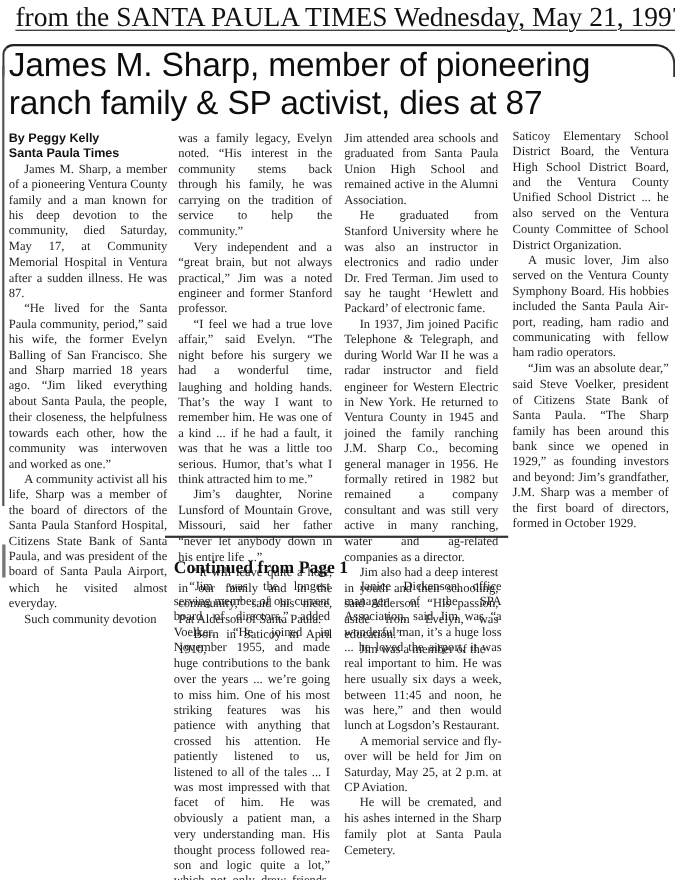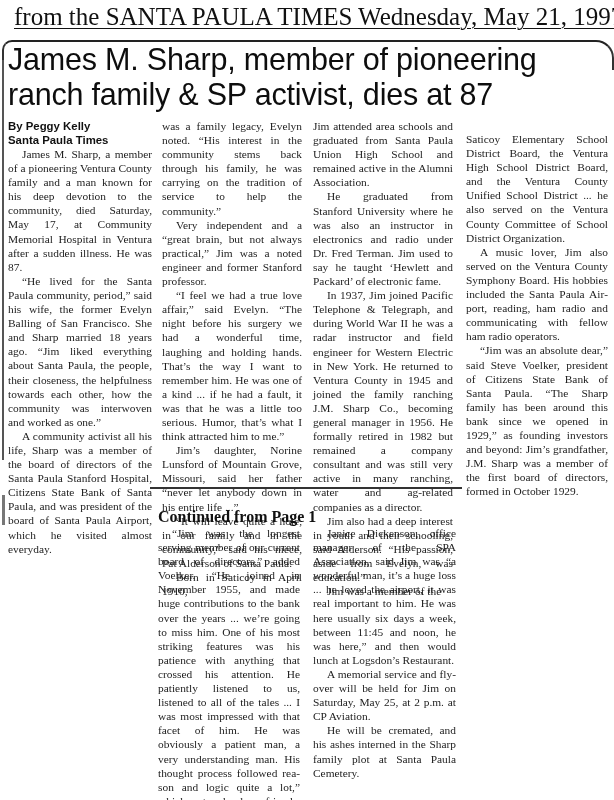--- a/index.html
+++ b/index.html
@@ -37,21 +37,21 @@
   }
   .col p { margin: 0; text-indent: 14px; }
   .col p.noindent { text-indent: 0; }
   .byline {
     font-family: "Liberation Sans", sans-serif; font-weight: 700;
     font-size: 11.4px; line-height: 13.5px; color: #111;
   }
   #col1 { left: 8px; top: 120px; width: 144px; }
   #col2 { left: 162px; top: 119px; width: 140px; }
   #col3 { left: 313px; top: 119px; width: 140px; }
-  #col4 { left: 466px; top: 132px; width: 142px; }
+  #col4 { left: 466px; top: 117px; width: 142px; }
   .rule {
     position: absolute; left: 150px; top: 487px; width: 312px; height: 0;
     border-top: 2px solid #333;
   }
   .cont-head {
     position: absolute; left: 158px; top: 510px; width: 160px;
     font-family: "Liberation Serif", serif; font-weight: 700;
     font-size: 16px; line-height: 14px; color: #111;
   }
   #col5 { left: 158px; top: 526px; width: 142px; }
@@ -70,20 +70,21 @@
   <div>James M. Sharp, member of pioneering</div>
   <div>ranch family &amp; SP activist, dies at 87</div>
 </h1>
 
 <div class="col" id="col1">
   <div class="byline">By Peggy Kelly</div>
   <div class="byline">Santa Paula Times</div>
   <p>James M. Sharp, a member of a pioneering Ventura County family and a man known for his deep devotion to the commu­nity, died Saturday, May 17, at Community Memorial Hospital in Ventura after a sudden ill­ness. He was 87.</p>
   <p>“He lived for the Santa Paula community, period,” said his wife, the former Evelyn Balling of San Francisco. She and Sharp married 18 years ago. “Jim liked everything about Santa Paula, the people, their closeness, the helpfulness towards each other, how the community was inter­woven and worked as one.”</p>
   <p>A community activist all his life, Sharp was a member of the board of directors of the Santa Paula Stanford Hospital, Citi­zens State Bank of Santa Paula, and was president of the board of Santa Paula Airport, which he visited almost everyday.</p>
+  <p>Such community devotion</p>
 </div>
 
 <div class="col" id="col2">
   <p class="noindent">was a family legacy, Evelyn noted. “His interest in the community stems back through his family, he was carrying on the tradition of service to help the community.”</p>
   <p>Very independent and a “great brain, but not always practical,” Jim was a noted engineer and former Stanford professor.</p>
   <p>“I feel we had a true love af­fair,” said Evelyn. “The night be­fore his surgery we had a wonder­ful time, laughing and holding hands. That’s the way I want to remember him. He was one of a kind ... if he had a fault, it was that he was a little too serious. Humor, that’s what I think attracted him to me.”</p>
   <p>Jim’s daughter, Norine Lunsford of Mountain Grove, Missouri, said her father “never let anybody down in his entire life ...”</p>
   <p>“It will leave quite a hole, in our family and in the community,” said his niece, Pat Alderson of Santa Paula.</p>
   <p>Born in Saticoy in April 1910,</p>
 </div>

